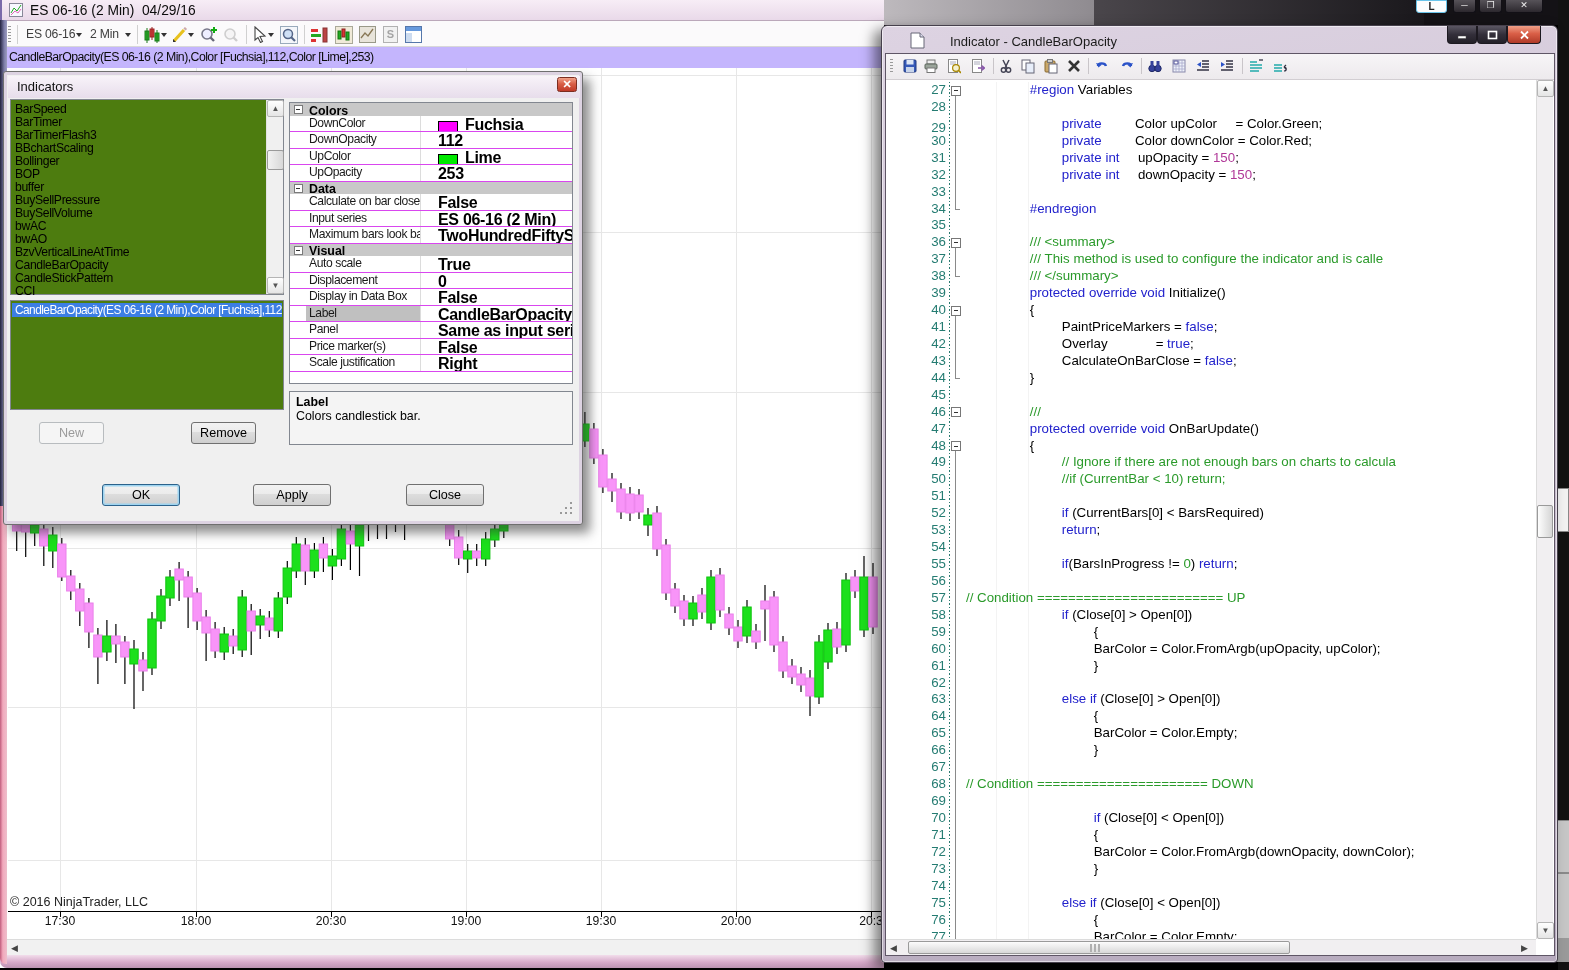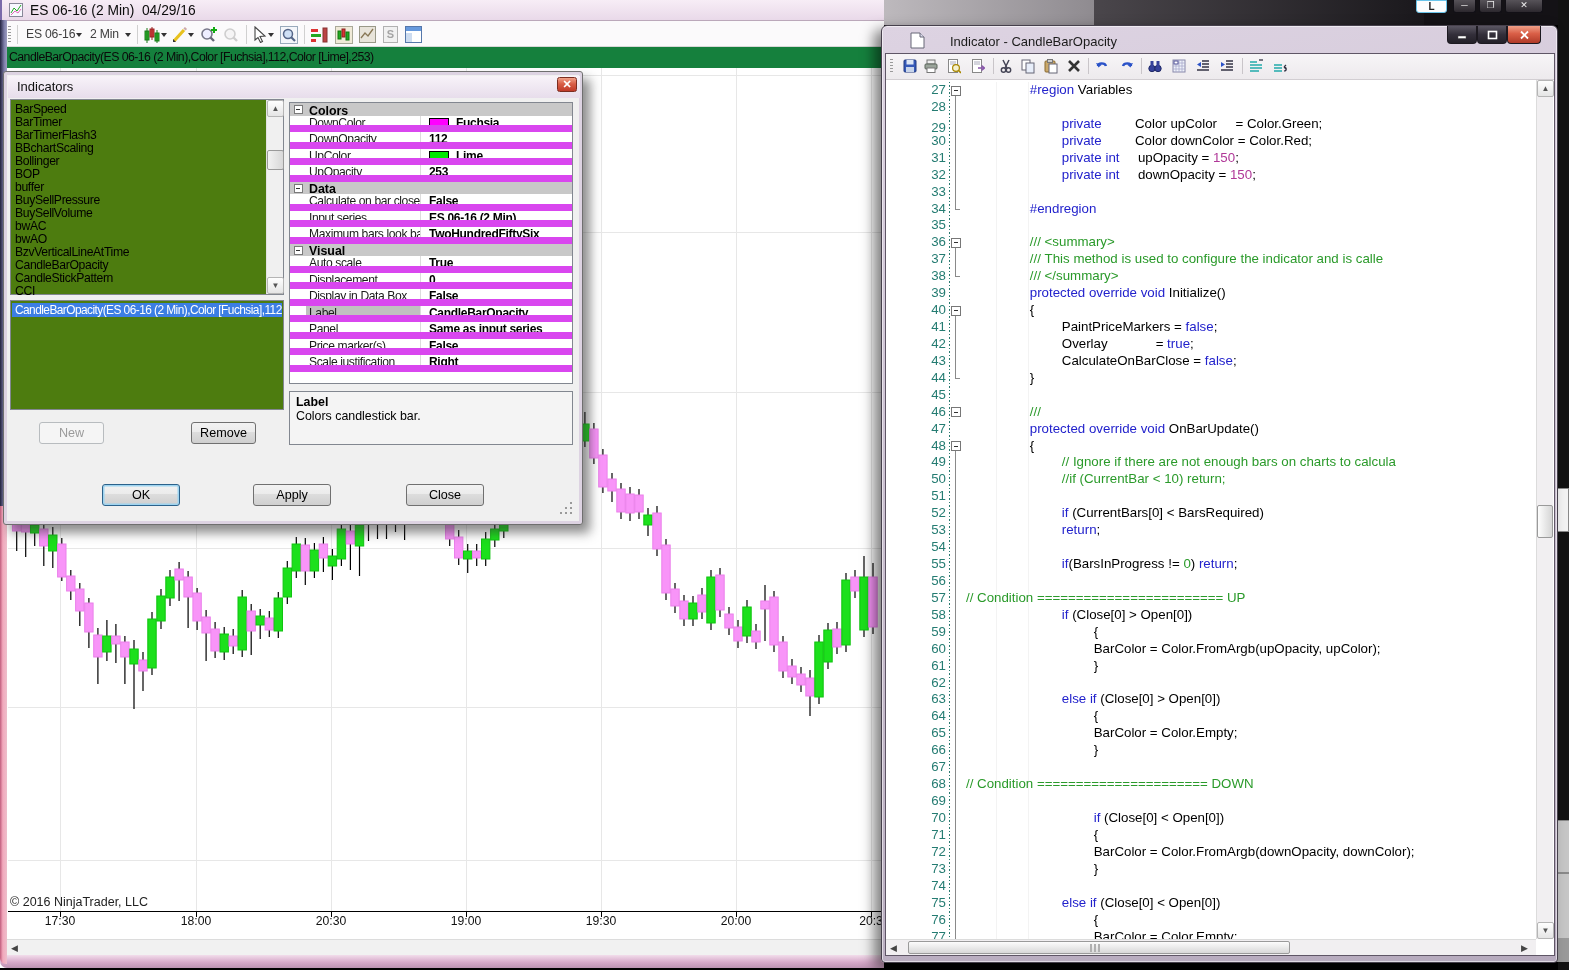--- a/index.html
+++ b/index.html
@@ -5,21 +5,21 @@
 #root{position:relative;width:1569px;height:970px}
 .abs{position:absolute}
 
 #chartwin{position:absolute;left:0;top:0;width:884px;height:968px;background:#fff}
 #ctitle{position:absolute;left:0;top:0;width:884px;height:20px;background:linear-gradient(#f7edf6,#e9d9e9);border-left:2px solid #7a6aaa}
 #ctitle .txt{position:absolute;left:28px;top:2.5px;font-size:13.8px;font-weight:400;color:#0c0c0c;letter-spacing:0px}
 #ctoolbar{position:absolute;left:0;top:20px;width:884px;height:27px;background:#fbfafb;border-top:1px solid #bba8ba;border-bottom:1px solid #d8d8d8}
 .ttxt{position:absolute;top:6px;font-size:12.2px;color:#404040;letter-spacing:-0.2px}
 .tarr{position:absolute;top:12px;width:0;height:0;border-left:3.5px solid transparent;border-right:3.5px solid transparent;border-top:4px solid #333}
 .tsep{position:absolute;top:4px;width:1px;height:19px;background:#d0d0d0}
-#clabel{position:absolute;left:0;top:47px;width:884px;height:21px;background:#15803d}
+#clabel{position:absolute;left:0;top:47px;width:884px;height:21px;background:#c4b5fd}
 #clabel span{position:absolute;left:9px;top:3px;font-size:12.3px;color:#0a0a0a;letter-spacing:-0.55px}
 #chart{position:absolute;left:0;top:68px;width:884px;height:843px;background:#fff;border-left:1px solid #b8b8b8}
 #ccopy{position:absolute;left:10px;top:895px;font-size:12.5px;color:#222}
 .tlab{position:absolute;top:914px;font-size:12.2px;color:#111;transform:translateX(-50%)}
 #cscroll{position:absolute;left:0;top:939px;width:884px;height:16px;background:#f1f1f1;border-top:1px solid #dcdcdc;border-left:1px solid #b8b8b8}
 #cbottom{position:absolute;left:0;top:955px;width:884px;height:13px;background:linear-gradient(#f2ddeb,#d6a9c9 55%,#bc92b1);border-bottom-left-radius:7px}
 
 #lstrip1{position:absolute;left:0;top:20px;width:7px;height:486px;background:linear-gradient(90deg,#23233f,#7d7da8 60%,#9d9dbf)}
 #lstrip2{position:absolute;left:0;top:506px;width:7px;height:458px;background:linear-gradient(90deg,#c05c7c,#f2a8bc 40%,#edbecb);border-bottom-left-radius:6px}
 
@@ -40,24 +40,24 @@
 #brem{left:187px;top:350px;width:65px}
 #bok{left:98px;top:412px;width:78px;border-color:#2c628b;box-shadow:0 0 0 1.5px #9ed4f0 inset}
 #bapply{left:249px;top:412px;width:78px}
 #bclose{left:402px;top:412px;width:78px}
 
 #pg{position:absolute;left:285px;top:30px;width:284px;height:282px;background:#fff;border:1px solid #828790;overflow:hidden}
 .pgh{position:absolute;left:0;width:282px;background:#c8c8c8;font-size:12.4px;color:#000}
 .pgh b{position:absolute;left:19px;top:0.5px}
 .pgbox{position:absolute;left:3.5px;top:2px;width:9px;height:9px;background:#fff;border:1px solid #7a7a7a}
 .pgbox:after{content:"";position:absolute;left:1.5px;top:3px;width:4px;height:1px;background:#333}
-.pgr{position:absolute;left:0;width:282px;border-bottom:7px solid #d946ef;background:#fff}
+.pgr{position:absolute;left:0;width:282px;border-bottom:1px solid #d946ef;background:#fff}
 .pgl{position:absolute;left:16px;top:0;width:115px;height:100%;font-size:12.1px;color:#1a1a1a;padding-left:3px;white-space:nowrap;overflow:hidden;border-right:1px solid #dcdcdc;letter-spacing:-0.4px}
 .pgl.pgsel{background:#c0c0c0}
-.pgv{position:absolute;left:132px;top:0;right:0;height:100%;font-size:12px;color:#000;padding-left:7px;white-space:nowrap;overflow:hidden;letter-spacing:-0.3px}
+.pgv{position:absolute;left:132px;top:0;right:0;height:100%;font-size:16px;color:#000;padding-left:16px;white-space:nowrap;overflow:hidden;letter-spacing:-0.3px}
 .pgv b,.pgl b{font-weight:700}
 .sw{display:inline-block;width:20px;height:11px;border:1px solid #000;vertical-align:-2px;margin-right:7px}
 #pgdesc{position:absolute;left:285px;top:319px;width:284px;height:54px;background:#f4f4f4;border:1px solid #828790;font-size:12.4px;color:#000;padding:3px 6px}
 
 #edwin{position:absolute;left:881px;top:25px;width:677px;height:938px;background:linear-gradient(170deg,#ddd3e2,#b6aabd);border:1px solid #46404c;border-radius:6px 6px 4px 4px;box-shadow:-7px 5px 13px rgba(0,0,0,.5),inset 0 0 0 1px rgba(255,255,255,.55)}
 #edclient{position:absolute;left:885px;top:53px;width:670px;height:903px;background:#fff;border:1px solid #5f5666}
 #edtitle{position:absolute;left:886px;top:27px;width:560px;height:26px;font-size:13px;color:#1b1b1b}
 #edtitle span{position:absolute;left:64px;top:7px}
 .wbtn{position:absolute;top:26px;height:18px;border:1px solid #1c1920;border-top:none;border-radius:0 0 4px 4px;background:linear-gradient(#5a5662,#332f3a 50%,#232028);color:#fff;text-align:center}
 #edtoolbar{position:absolute;left:886px;top:54px;width:668px;height:26px;background:linear-gradient(#f7f5f7,#edeaed);border-bottom:1px solid #d2ced2}

